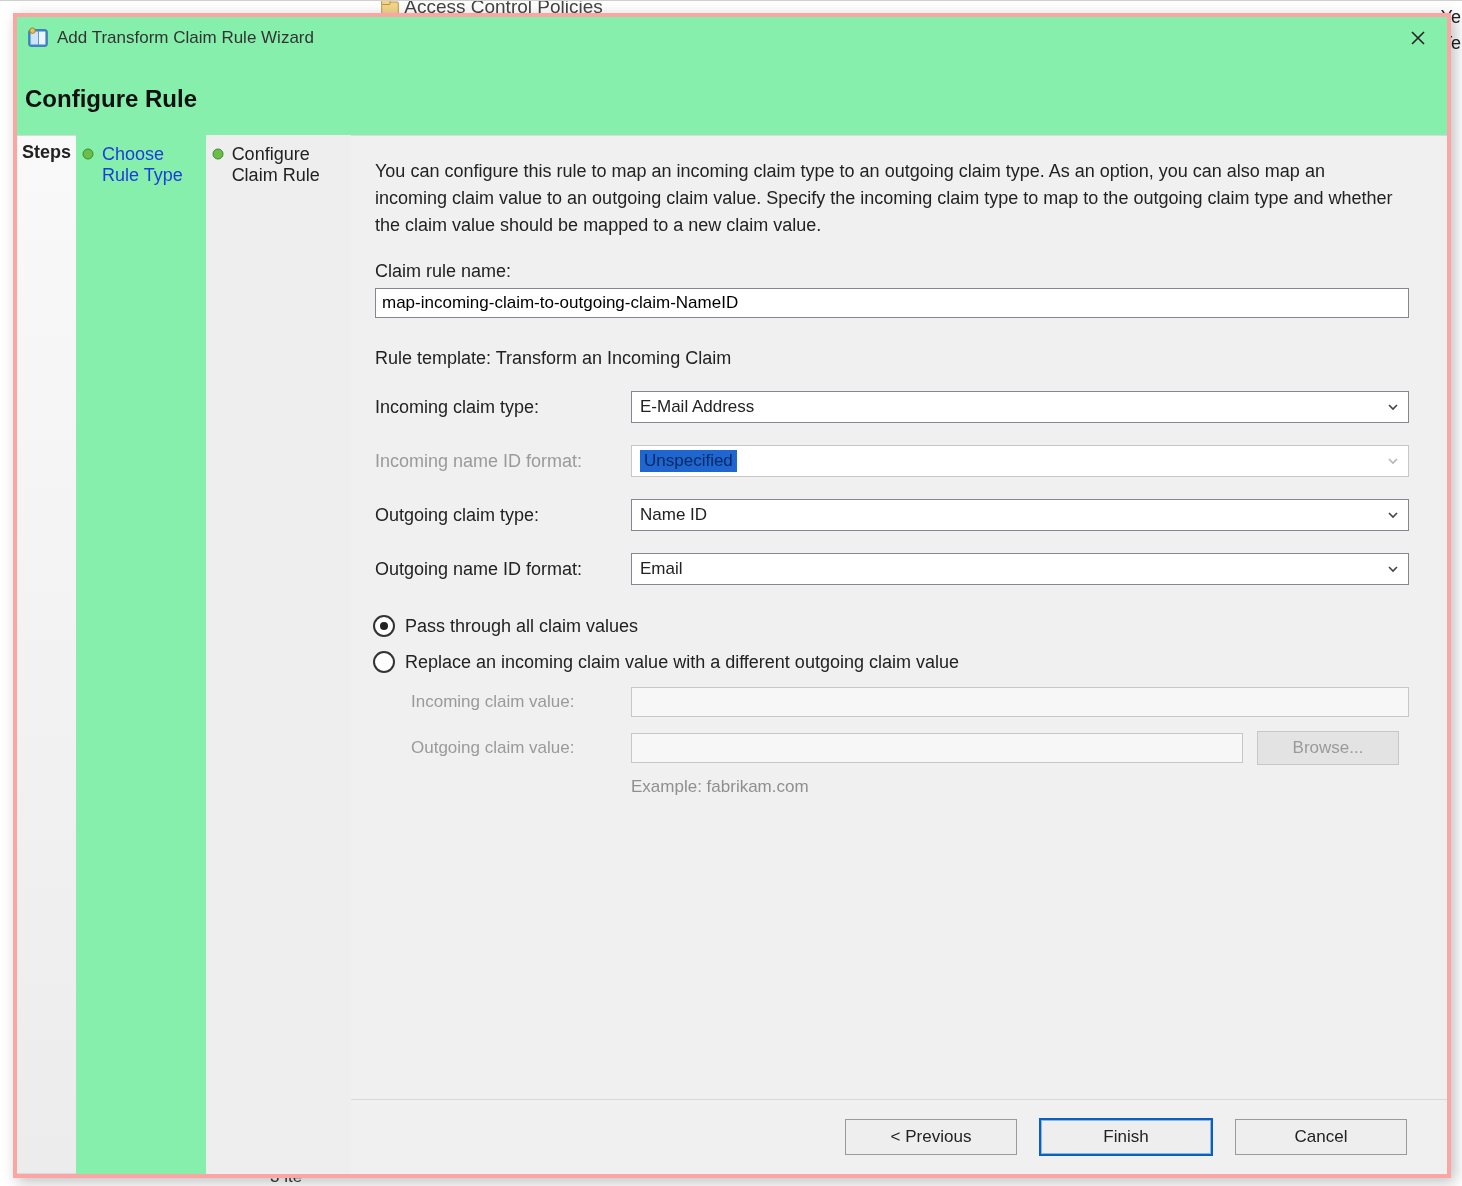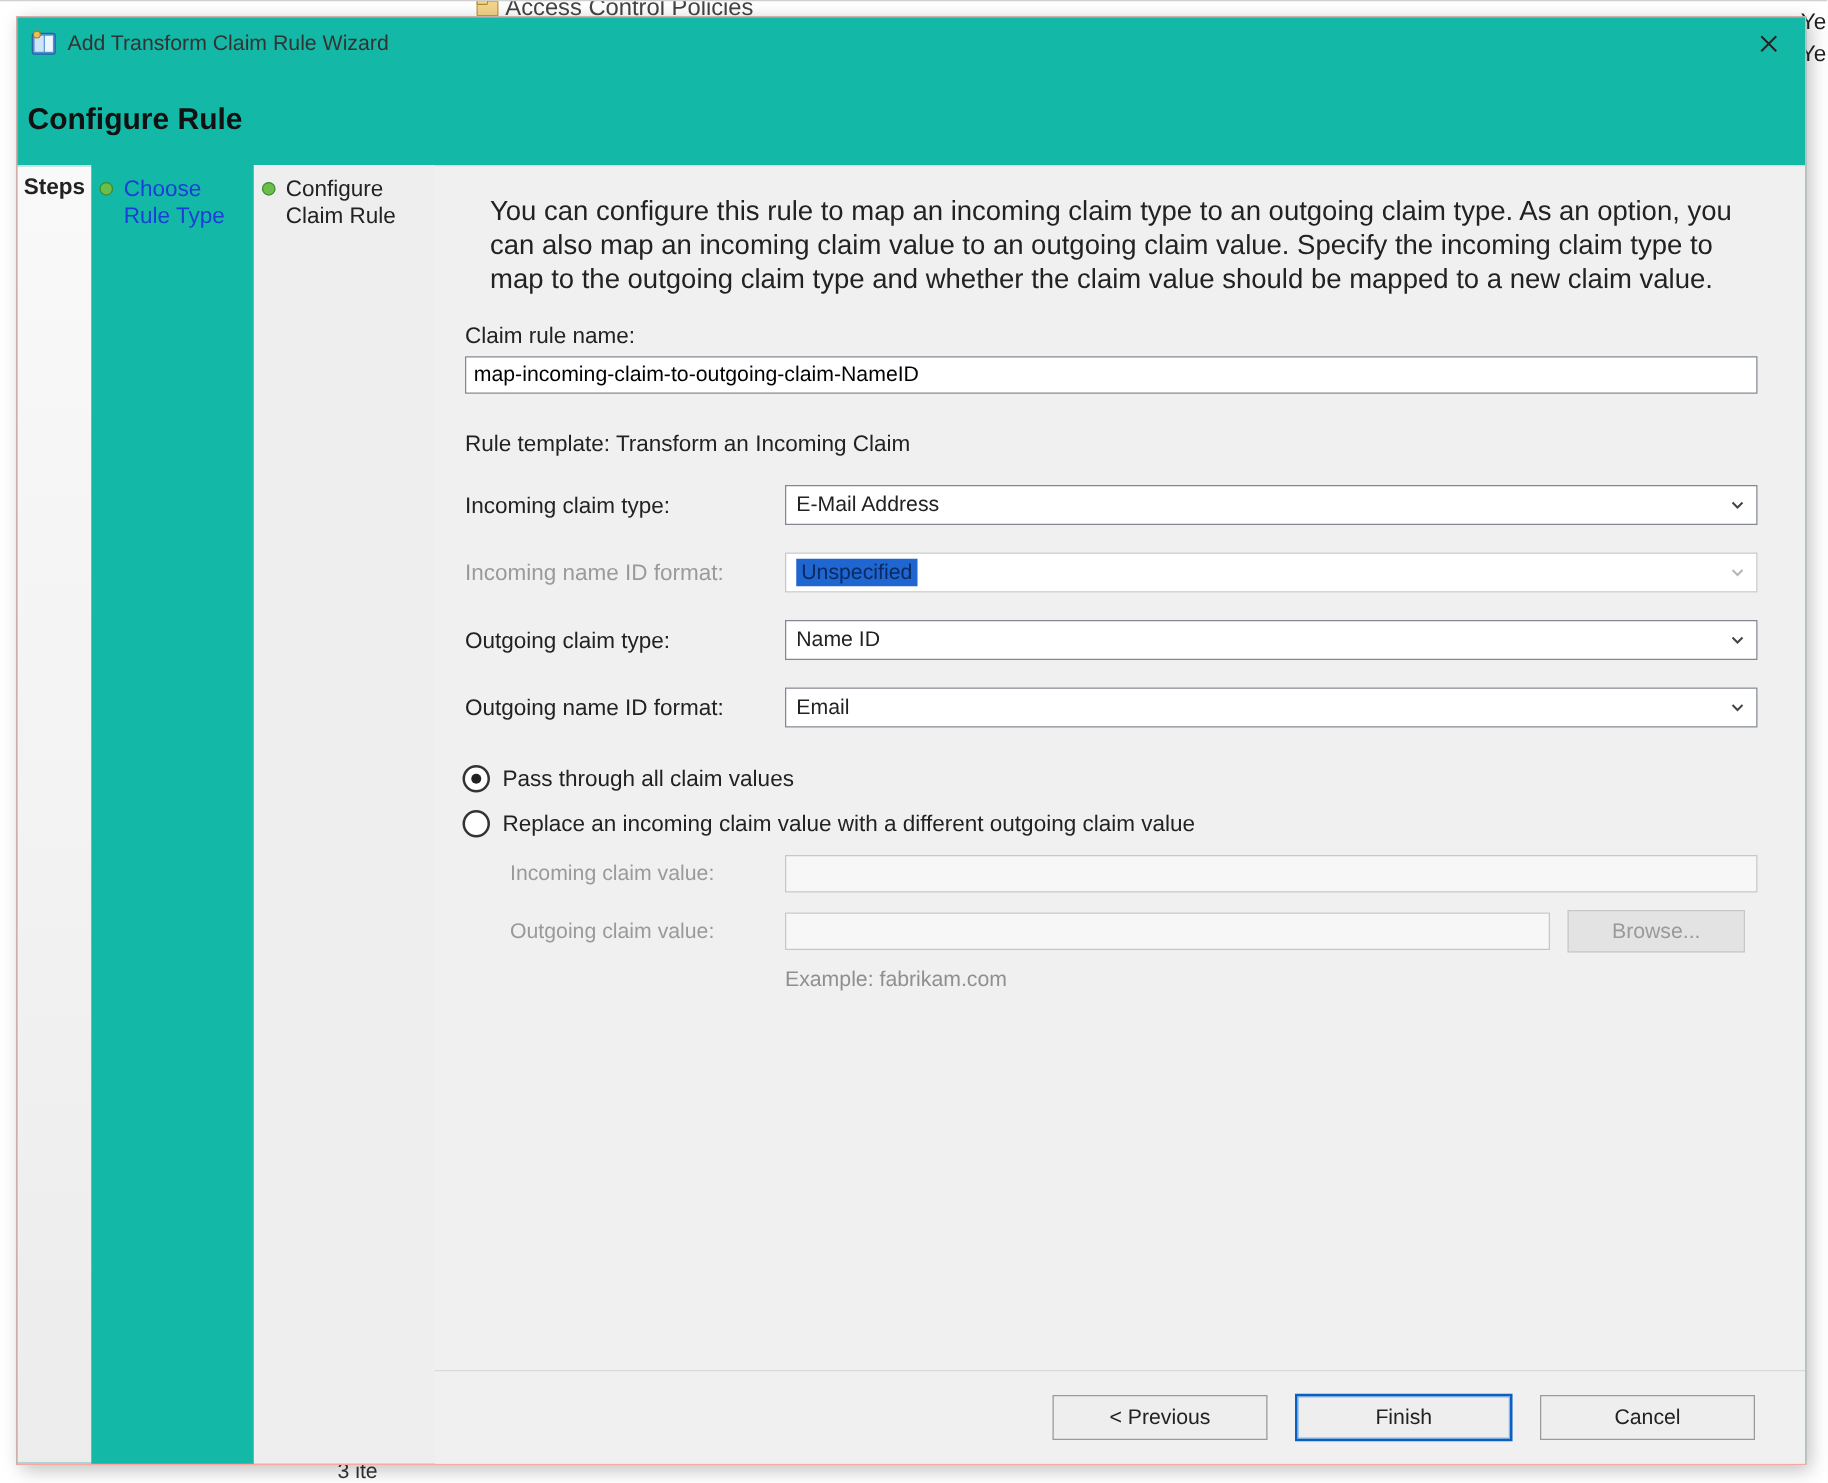--- a/index.html
+++ b/index.html
@@ -46,22 +46,22 @@
     color: #333;
   }
 
   
   .dialog {
     position: absolute;
     left: 13px;
     top: 12px;
     width: 1430px;
     height: 1157px;
-    background: #14b8a6;
-    border: 1px solid #fca5a5;
+    background: #86efac;
+    border: 4px solid #fca5a5;
     box-shadow: 4px 4px 14px rgba(0,0,0,0.25);
     display: flex;
     flex-direction: column;
   }
   .titlebar {
     height: 42px;
     display: flex;
     align-items: center;
     padding: 0 2px 0 10px;
   }
@@ -137,25 +137,24 @@
     display: flex;
     flex-direction: column;
     min-width: 0;
   }
   .form-scroll {
     flex: 1;
     overflow: hidden;
     padding: 22px 30px 0 24px;
   }
   .intro {
-    font-size: 22px;
+    font-size: 18px;
     line-height: 27px;
     color: #222;
     max-width: 1020px;
-    margin-left: 20px;
   }
   .field-label {
     font-size: 18px;
     color: #222;
     margin-top: 22px;
   }
   .text-input {
     width: 1034px;
     height: 30px;
     border: 1px solid #828790;

